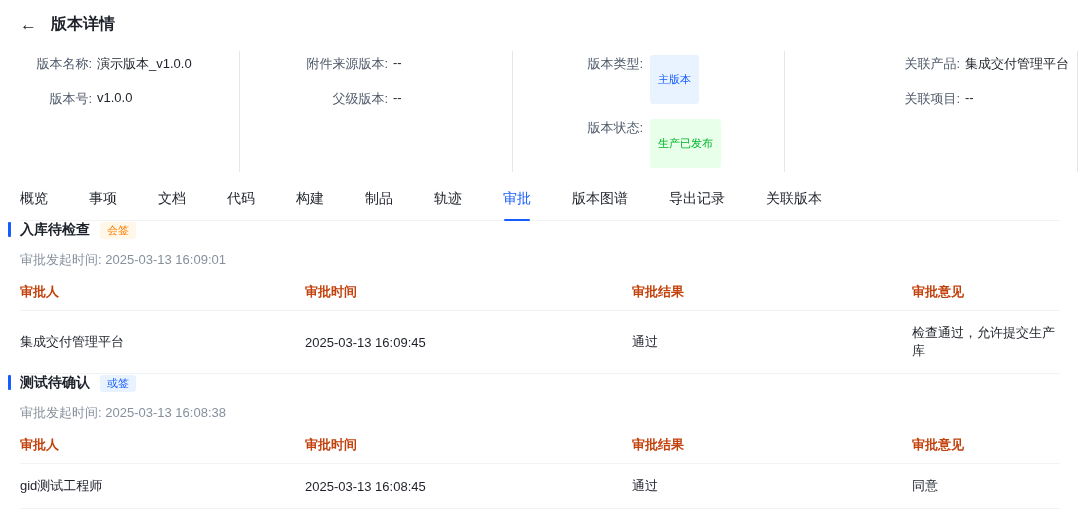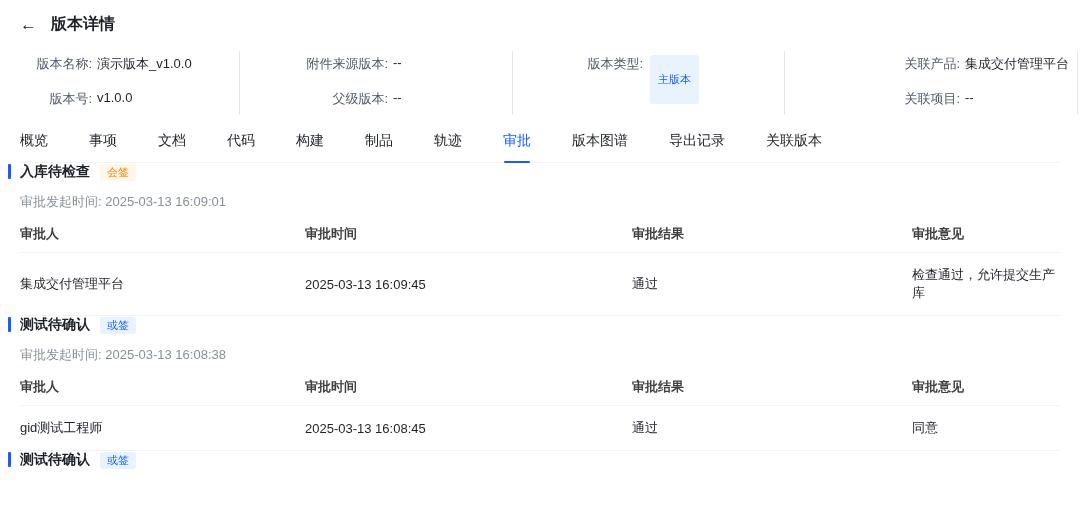--- a/index.html
+++ b/index.html
@@ -68,21 +68,21 @@
   .start-time { margin-top: 12px; font-size: 13px; color: #86909c; }
 
   .approval-table { margin-top: 4px; width: 1040px; }
   .t-row {
     display: grid;
     grid-template-columns: 285px 327px 280px 1fr;
     align-items: center;
   }
   .t-head { border-bottom: 1px solid #f2f3f5; }
   .t-head .t-cell {
-    font-size: 13px; font-weight: 600; color: #404040;
+    font-size: 13px; font-weight: 600; color: #c2410c;
     padding: 10px 0 9px 0;
   }
   .t-body { border-bottom: 1px solid #f2f3f5; }
   .t-body .t-cell { font-size: 13px; color: #1d2129; padding: 13px 0; }
   .result-pass { color: #84c29e; cursor: pointer; }
 </style>
 </head>
 <body>
 
 <div class="page">
@@ -110,20 +110,24 @@
       </div>
       <div class="info-row">
         <span class="info-label">父级版本:</span>
         <span class="info-value">--</span>
       </div>
     </div>
     <div class="info-col w3">
       <div class="info-row">
         <span class="info-label">版本类型:</span>
         <span class="badge badge-blue">主版本</span>
+      </div>
+      <div class="info-row">
+        <span class="info-label">版本状态:</span>
+        <span class="badge badge-green">生产已发布</span>
       </div>
     </div>
     <div class="info-col w4">
       <div class="info-row">
         <span class="info-label">关联产品:</span>
         <span class="info-value">集成交付管理平台</span>
       </div>
       <div class="info-row">
         <span class="info-label">关联项目:</span>
         <span class="info-value">--</span>

